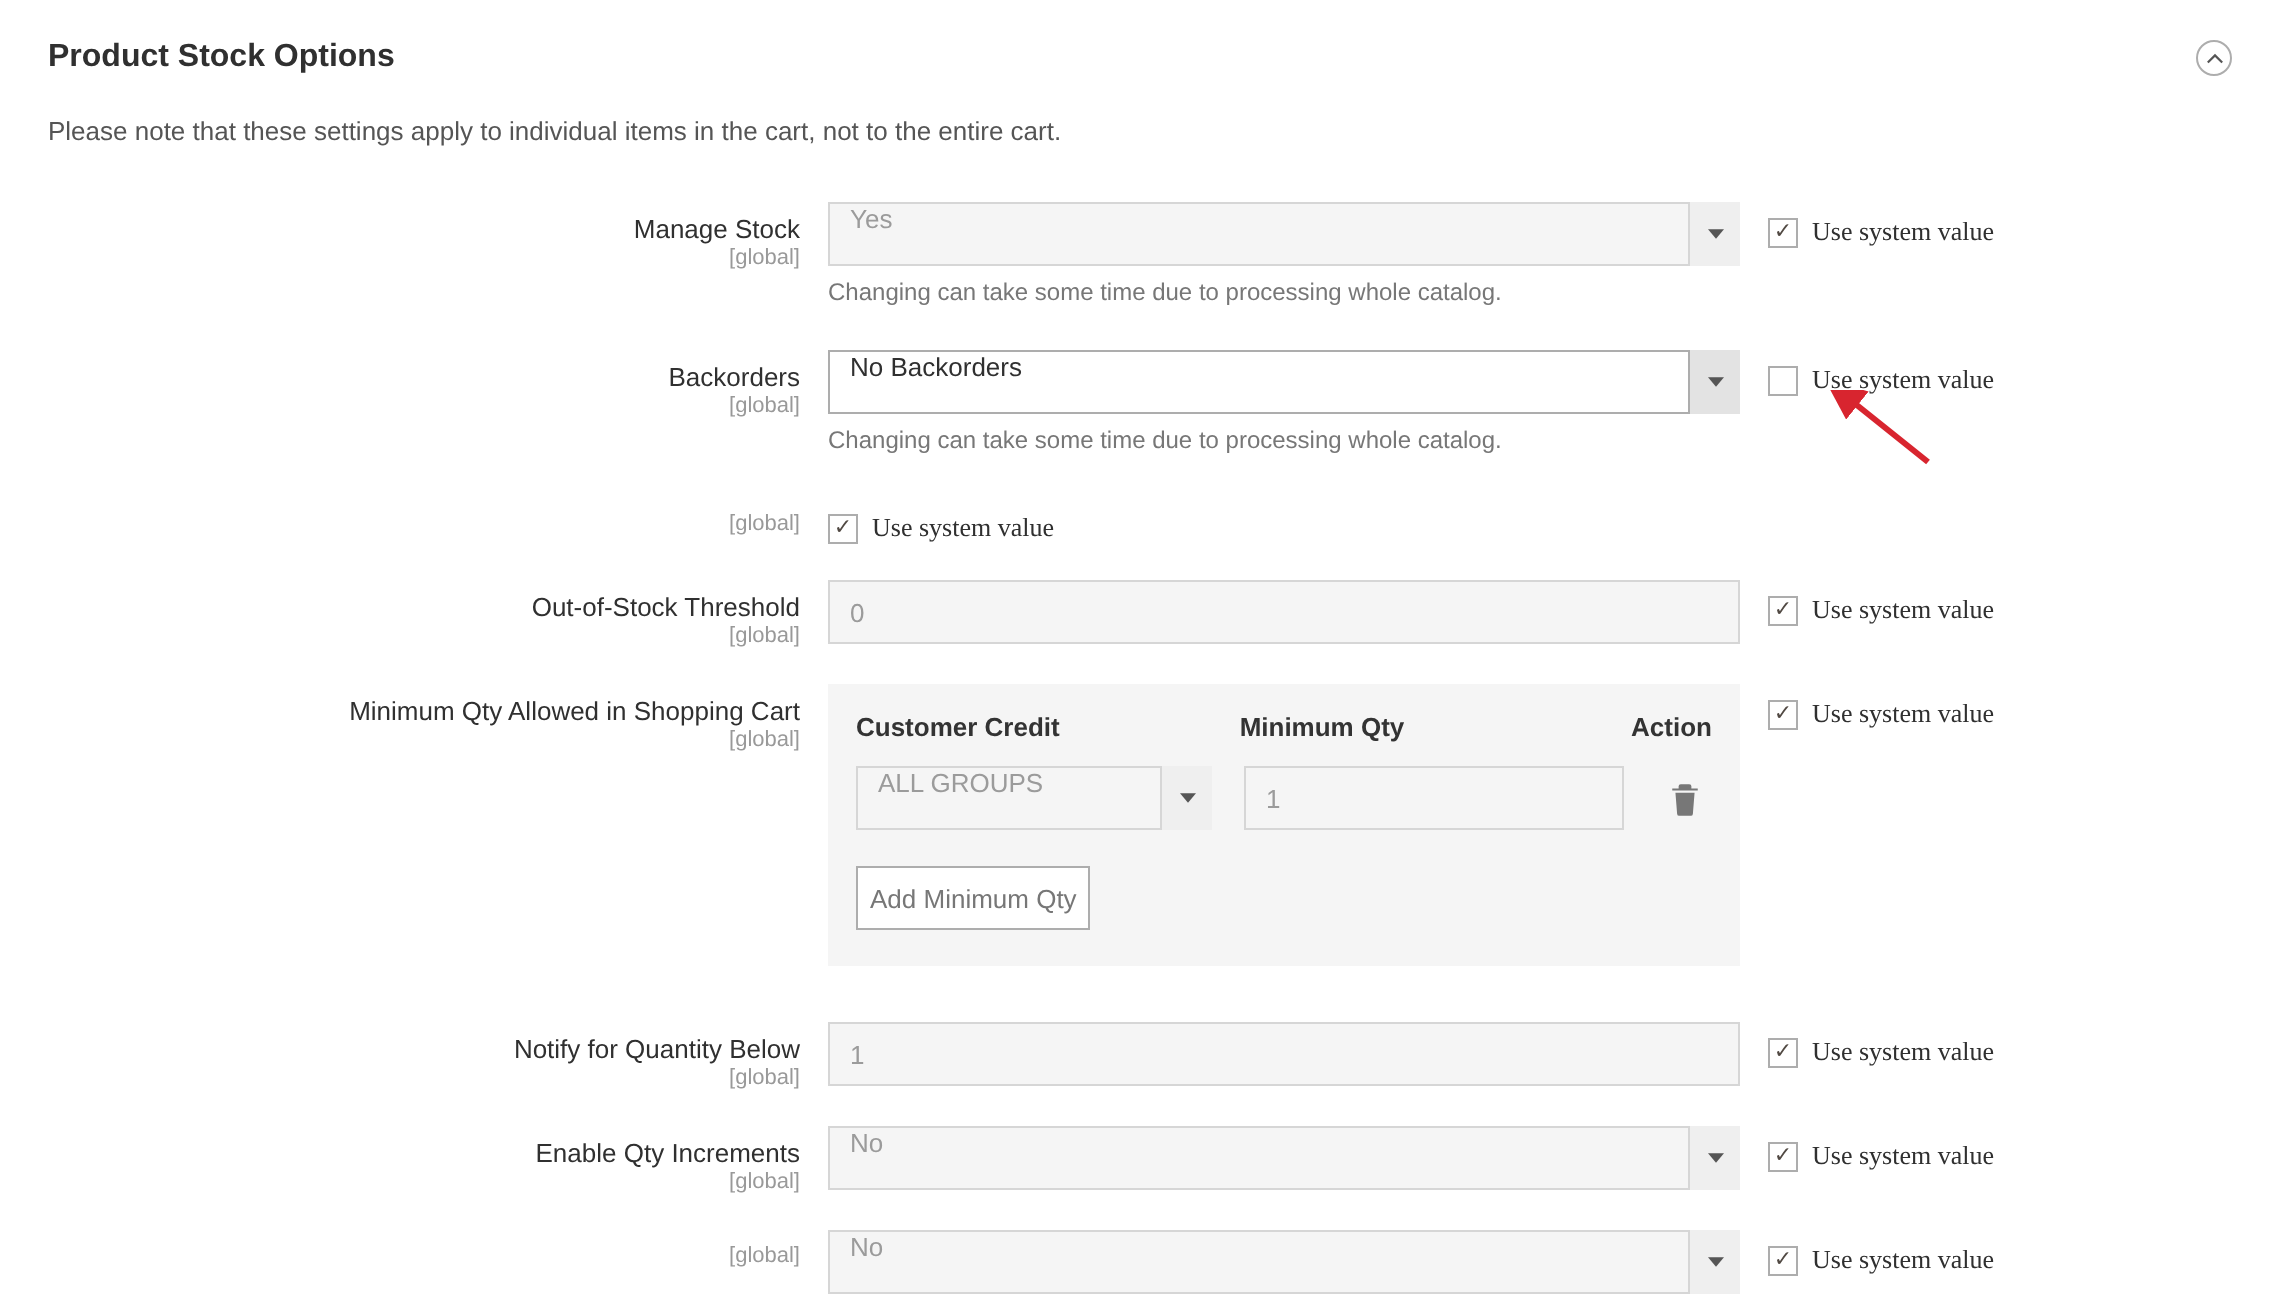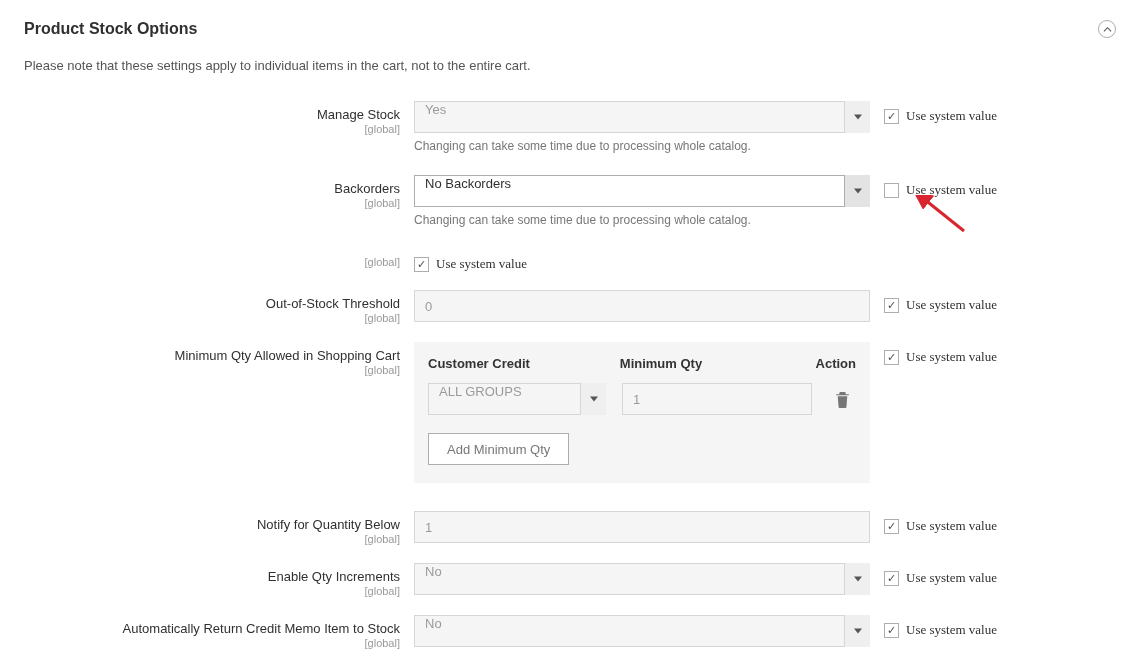--- a/index.html
+++ b/index.html
@@ -161,21 +161,21 @@
     .trash {
       flex: 1;
       display: flex;
       justify-content: center;
       color: #888;
       cursor: pointer;
     }
     .trash svg { width: 15px; height: 17px; fill: #777; }
     .add-btn {
       height: 32px;
-      padding: 0 18px;
+      padding: 0 6px;
       background: #fff;
       border: 1px solid #adadad;
       color: #777;
       font-size: 13px;
       cursor: pointer;
     }
 
     
     .arrow-anno {
       position: absolute;
@@ -347,21 +347,20 @@
     </div>
   </div>
   <div class="check-col">
     <div class="checkbox checked"></div>
     <span class="check-label">Use system value</span>
   </div>
 </div>
 
 <div class="field-row">
   <div class="label-col">
-    <span class="field-label">Automatically Return Credit Memo Item to Stock</span>
     <span class="scope">[global]</span>
   </div>
   <div class="control-col">
     <div class="select-wrap">
       <div class="select disabled">No</div>
       <div class="caret">
           <svg viewBox="0 0 10 6">
             <path d="M0 0 L5 6 L10 0 Z"></path>
           </svg>
         </div>

